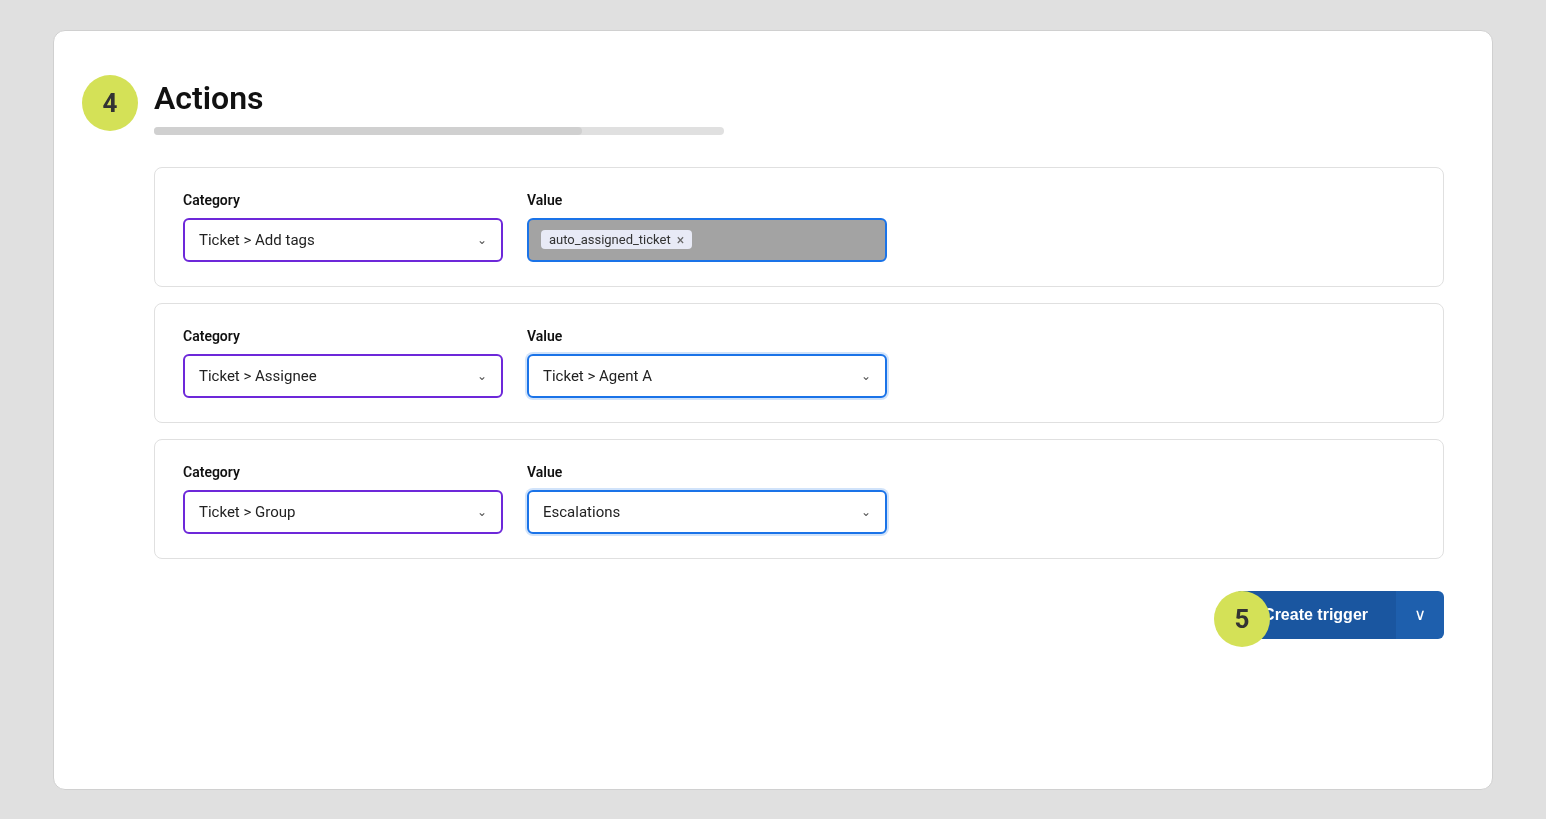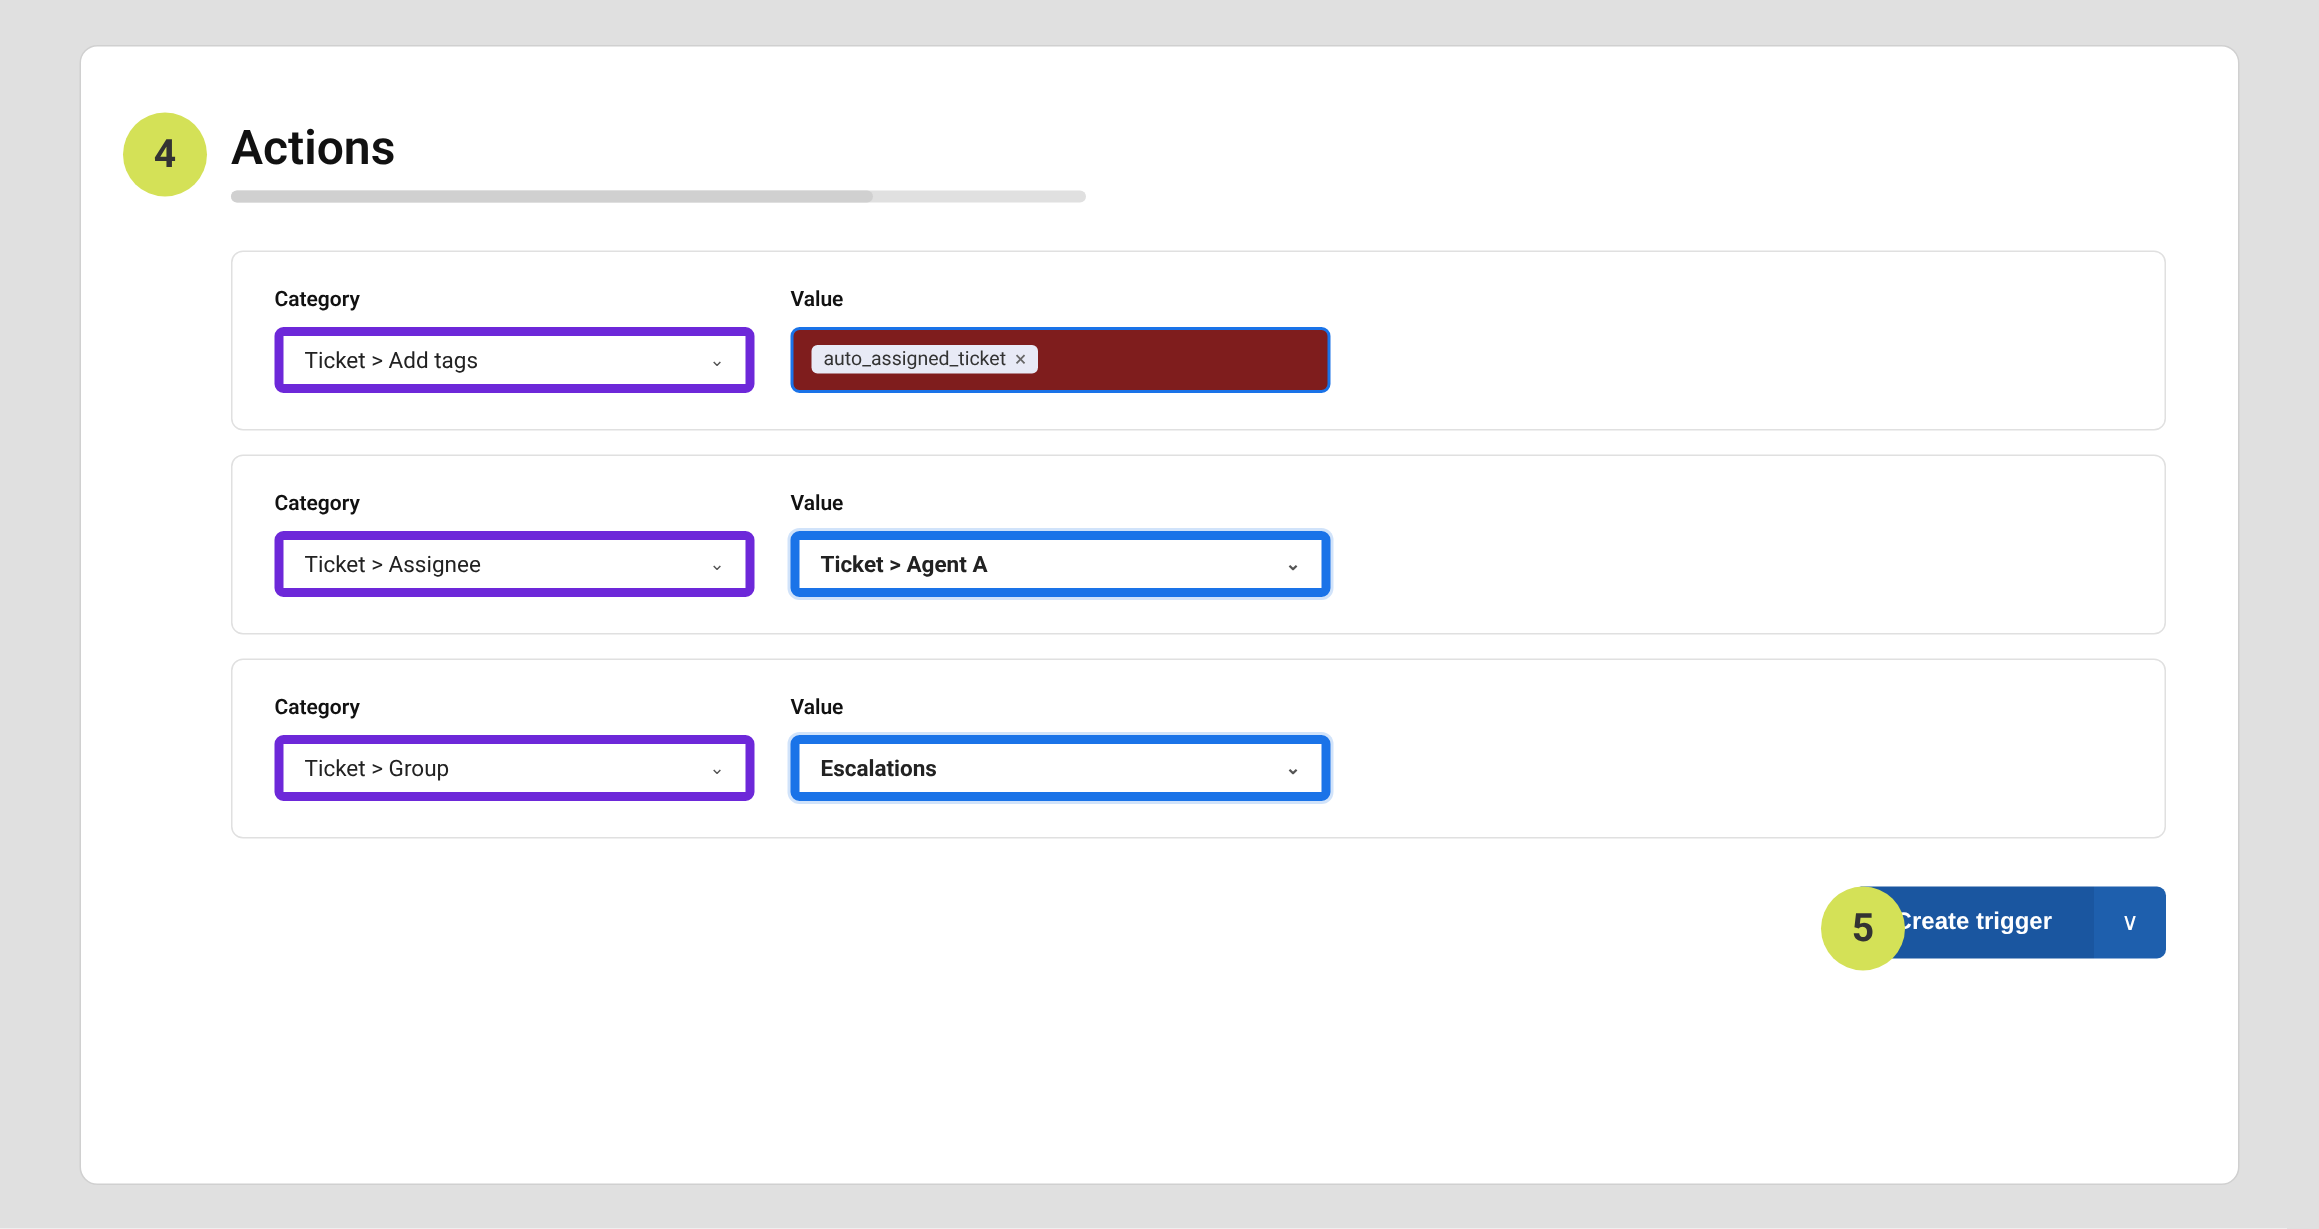--- a/index.html
+++ b/index.html
@@ -91,50 +91,49 @@
     }
 
     .field-group.value {
       width: 360px;
     }
 
     .dropdown-select {
       display: flex;
       align-items: center;
       justify-content: space-between;
-      border: 6px solid #6d28d9;
+      border: 2px solid #6d28d9;
       border-radius: 6px;
       padding: 10px 14px;
       font-size: 15px;
       color: #222;
       cursor: pointer;
       background: #fff;
       height: 44px;
     }
 
     .dropdown-select.active {
       border-color: #1a73e8;
       box-shadow: 0 0 0 2px rgba(26,115,232,0.2);
-      font-weight: bold;
     }
 
     .dropdown-chevron {
       font-size: 12px;
       color: #555;
       margin-left: 8px;
     }
 
     .tag-input {
       display: flex;
       align-items: center;
       border: 2px solid #1a73e8;
       border-radius: 6px;
       padding: 6px 12px;
       min-height: 44px;
-      background: #7f1d1d;
+      background: #a3a3a3;
       flex-wrap: wrap;
       gap: 6px;
     }
 
     .tag-chip {
       display: flex;
       align-items: center;
       background: #e8eaf6;
       border-radius: 4px;
       padding: 2px 8px;

